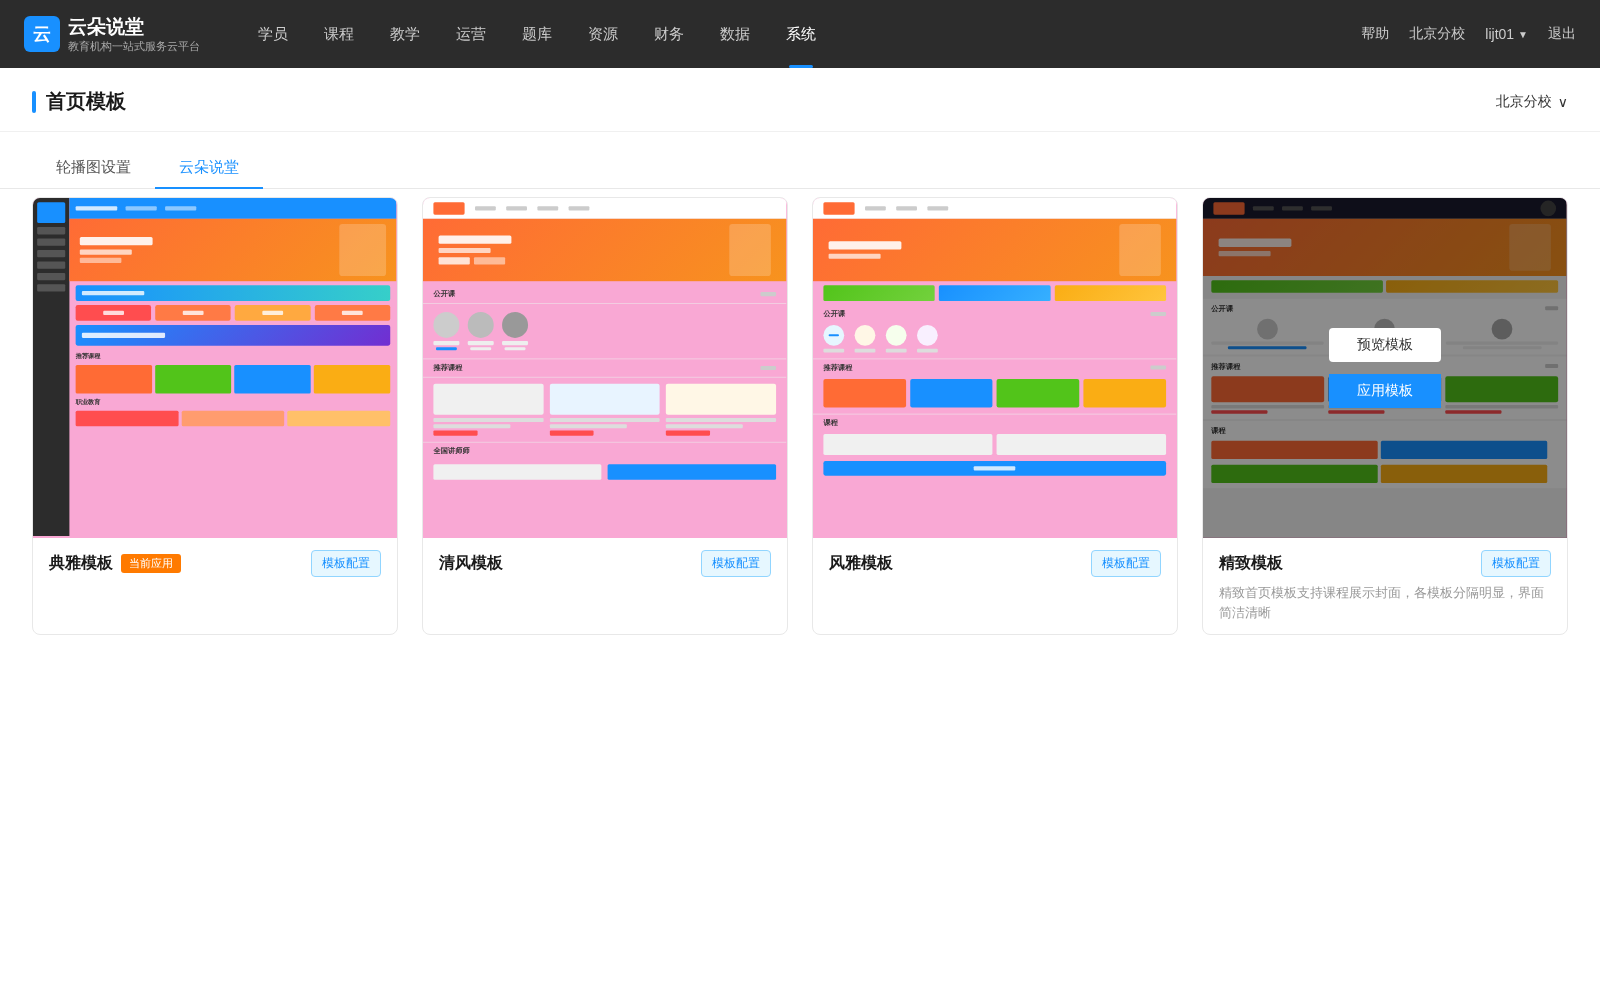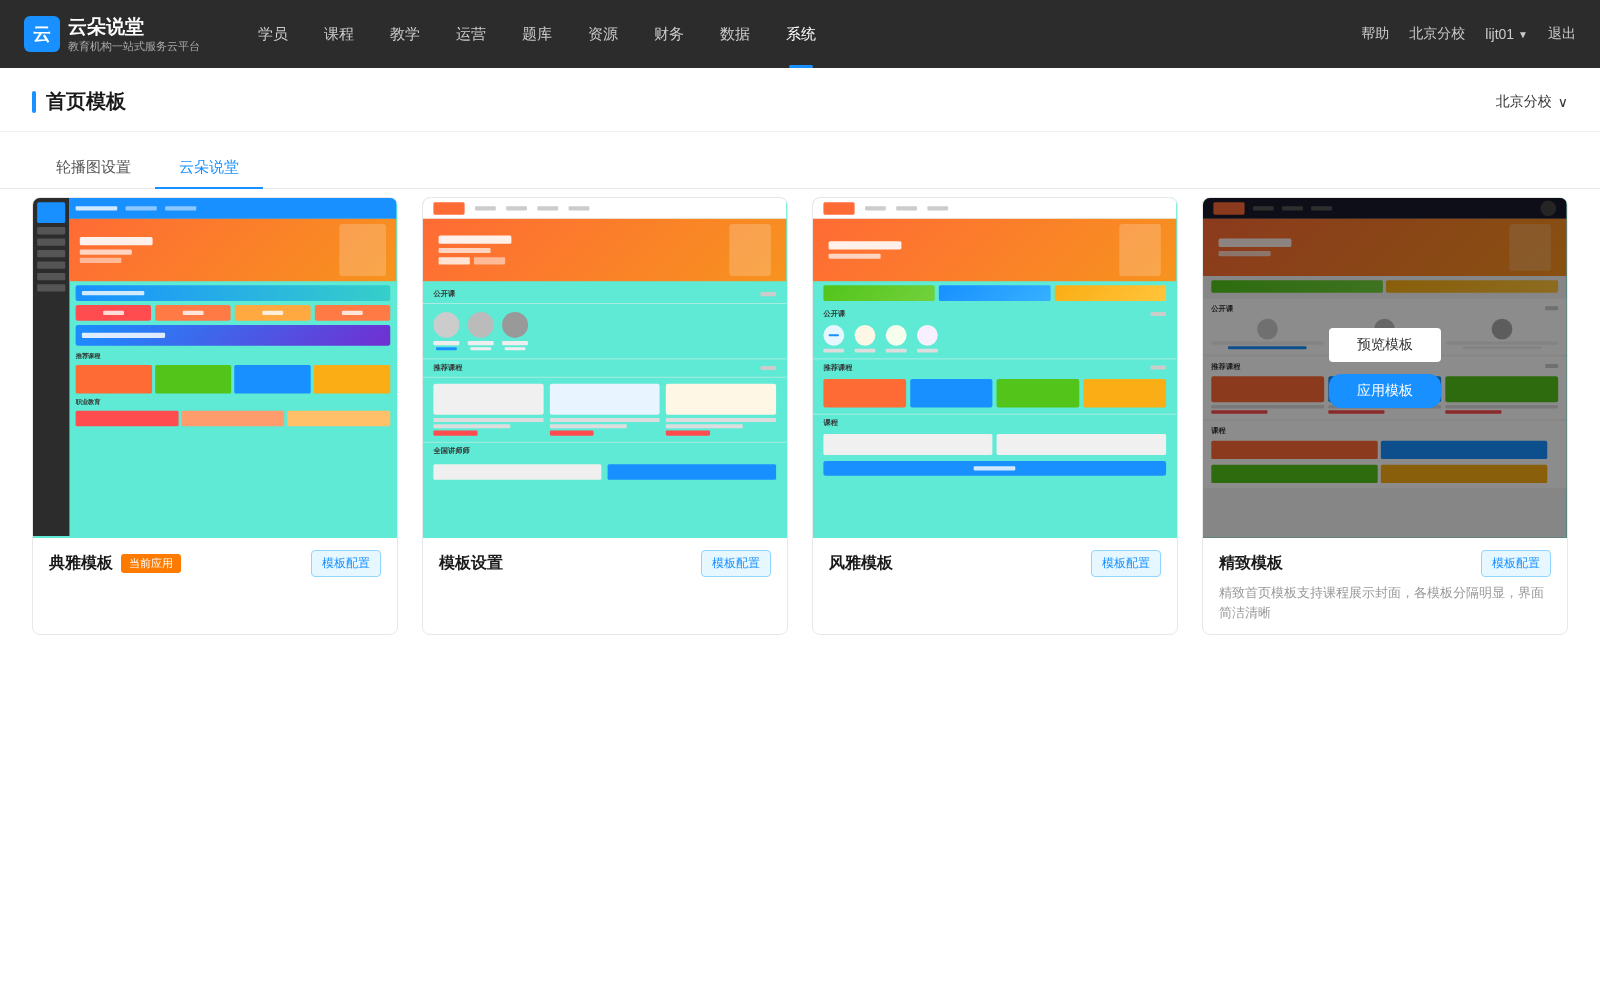--- a/index.html
+++ b/index.html
@@ -166,21 +166,21 @@
       border-radius: 8px;
       overflow: hidden;
       position: relative;
     }
 
     .template-preview {
       width: 100%;
       height: 340px;
       overflow: hidden;
       position: relative;
-      background: #5eead4;
+      background: #f9a8d4;
     }
 
     
     .mock-site {
       width: 100%;
       height: 100%;
       transform-origin: top left;
       overflow: hidden;
     }
 
@@ -207,21 +207,21 @@
       border-radius: 4px;
       font-size: 14px;
       cursor: pointer;
       font-weight: 500;
     }
     .btn-apply {
       background: #1890ff;
       color: white;
       border: none;
       padding: 8px 28px;
-      border-radius: 12px;
+      border-radius: 0;
       font-size: 14px;
       cursor: pointer;
       font-weight: 500;
     }
 
     
     .template-footer {
       padding: 12px 16px;
     }
     .template-name-row {
@@ -484,21 +484,21 @@
           <div style="display:flex; gap:12px; padding:8px 20px;">
             <div style="flex:1; height:30px; background:#f0f0f0; border-radius:3px;"></div>
             <div style="flex:1; height:30px; background:#1890ff; border-radius:3px;"></div>
           </div>
         </div>
 
       </div>
       <div class="template-footer">
         <div class="template-name-row">
           <div class="template-name-badges">
-            <span class="template-name">模板设置</span>
+            <span class="template-name">清风模板</span>
           </div>
           <button class="btn-config">模板配置</button>
         </div>
       </div>
     </div>
 
     <div class="template-card">
       <div class="template-preview">
         <div class="mock-site mock-site-3" style="transform: scale(0.52); transform-origin: top left; width: 192%; height: 192%;">
 

